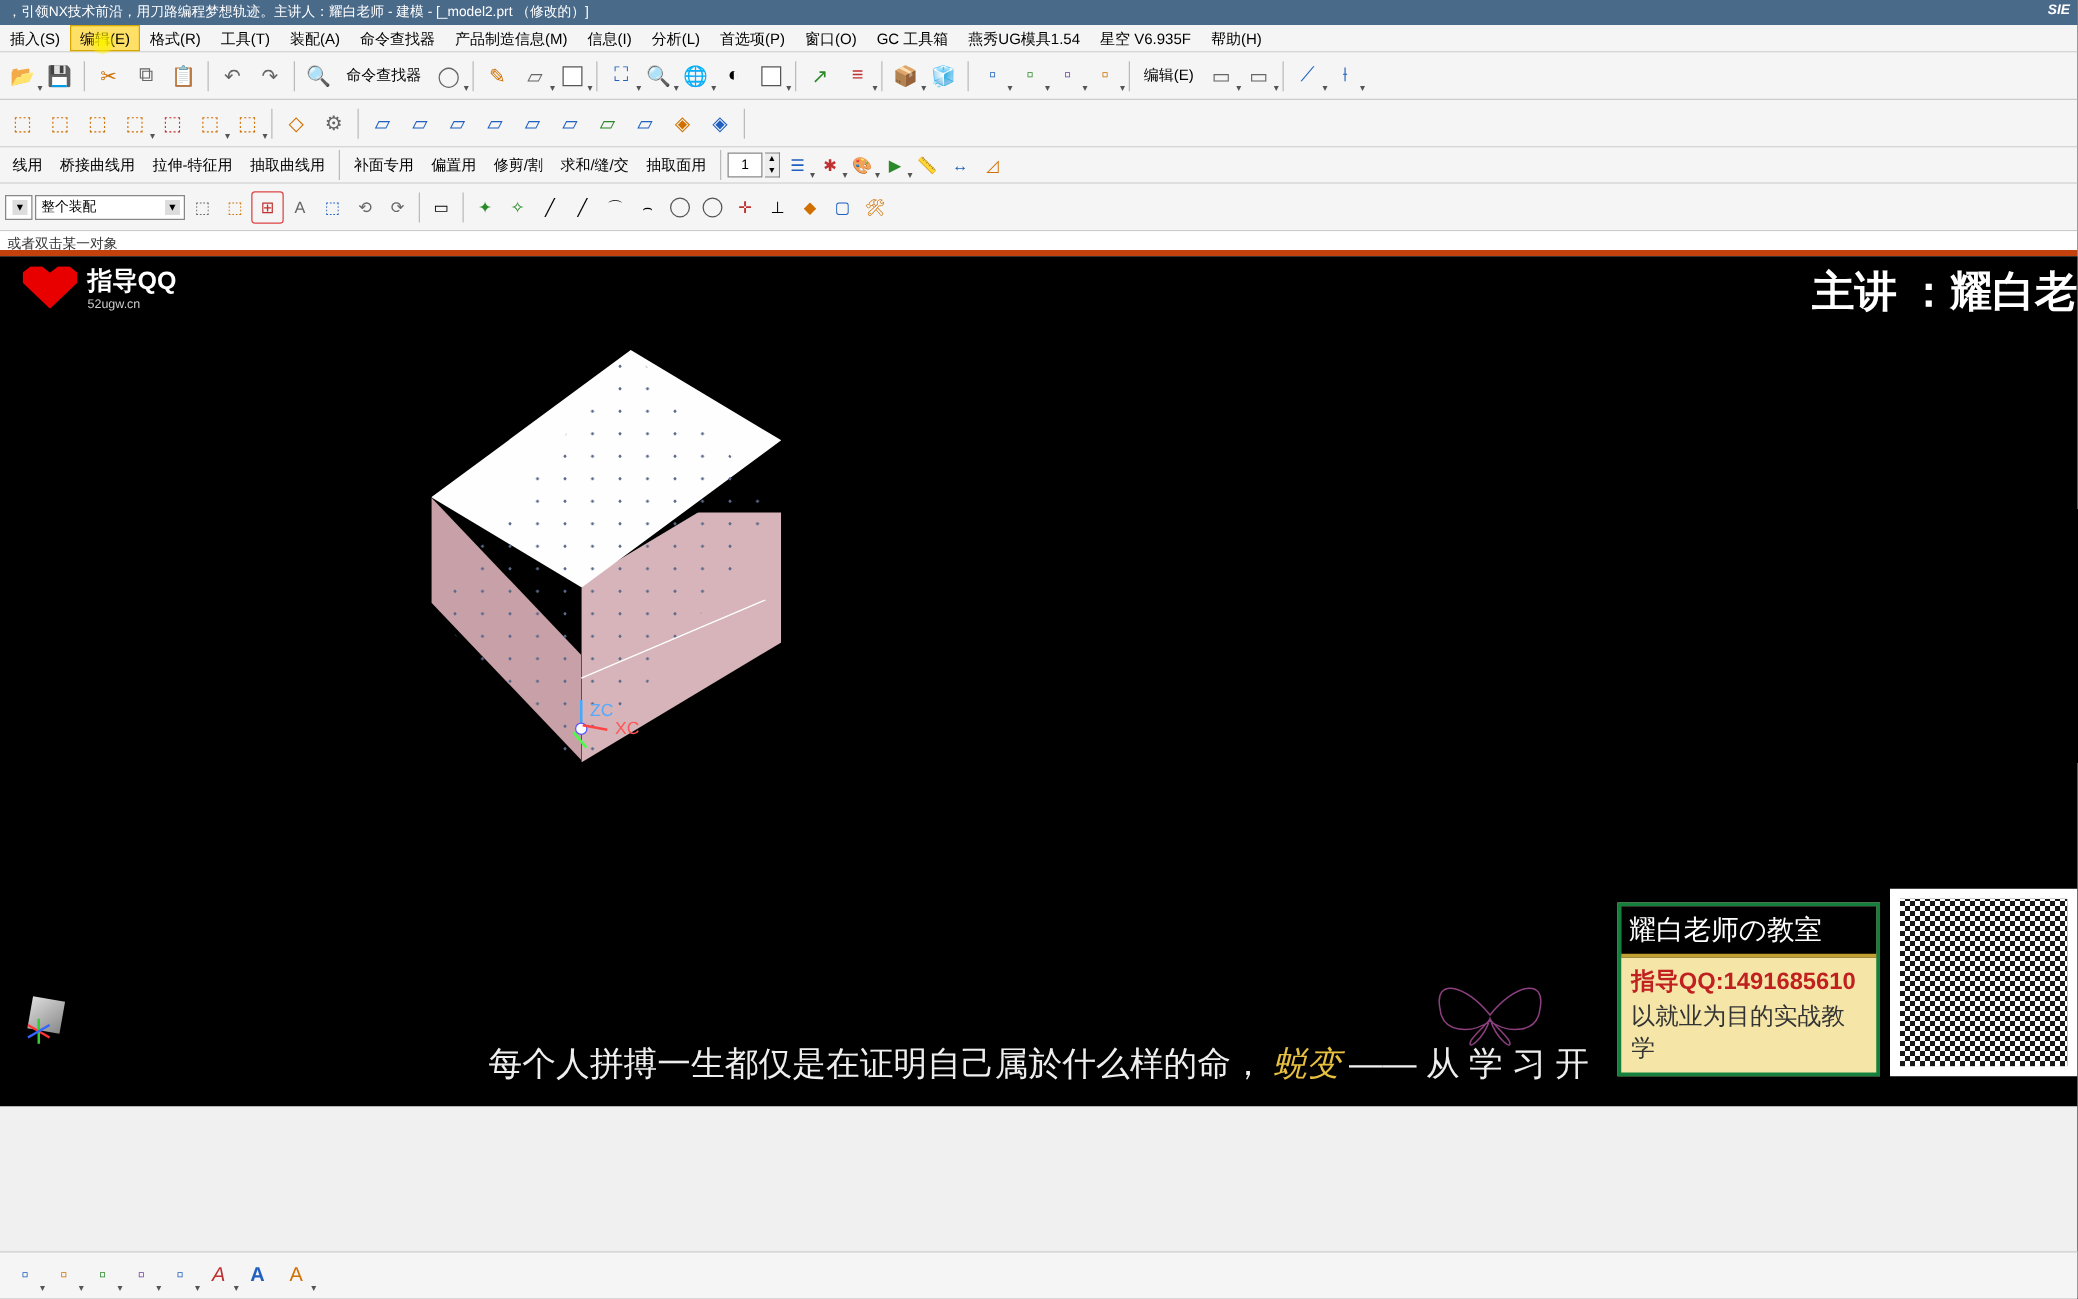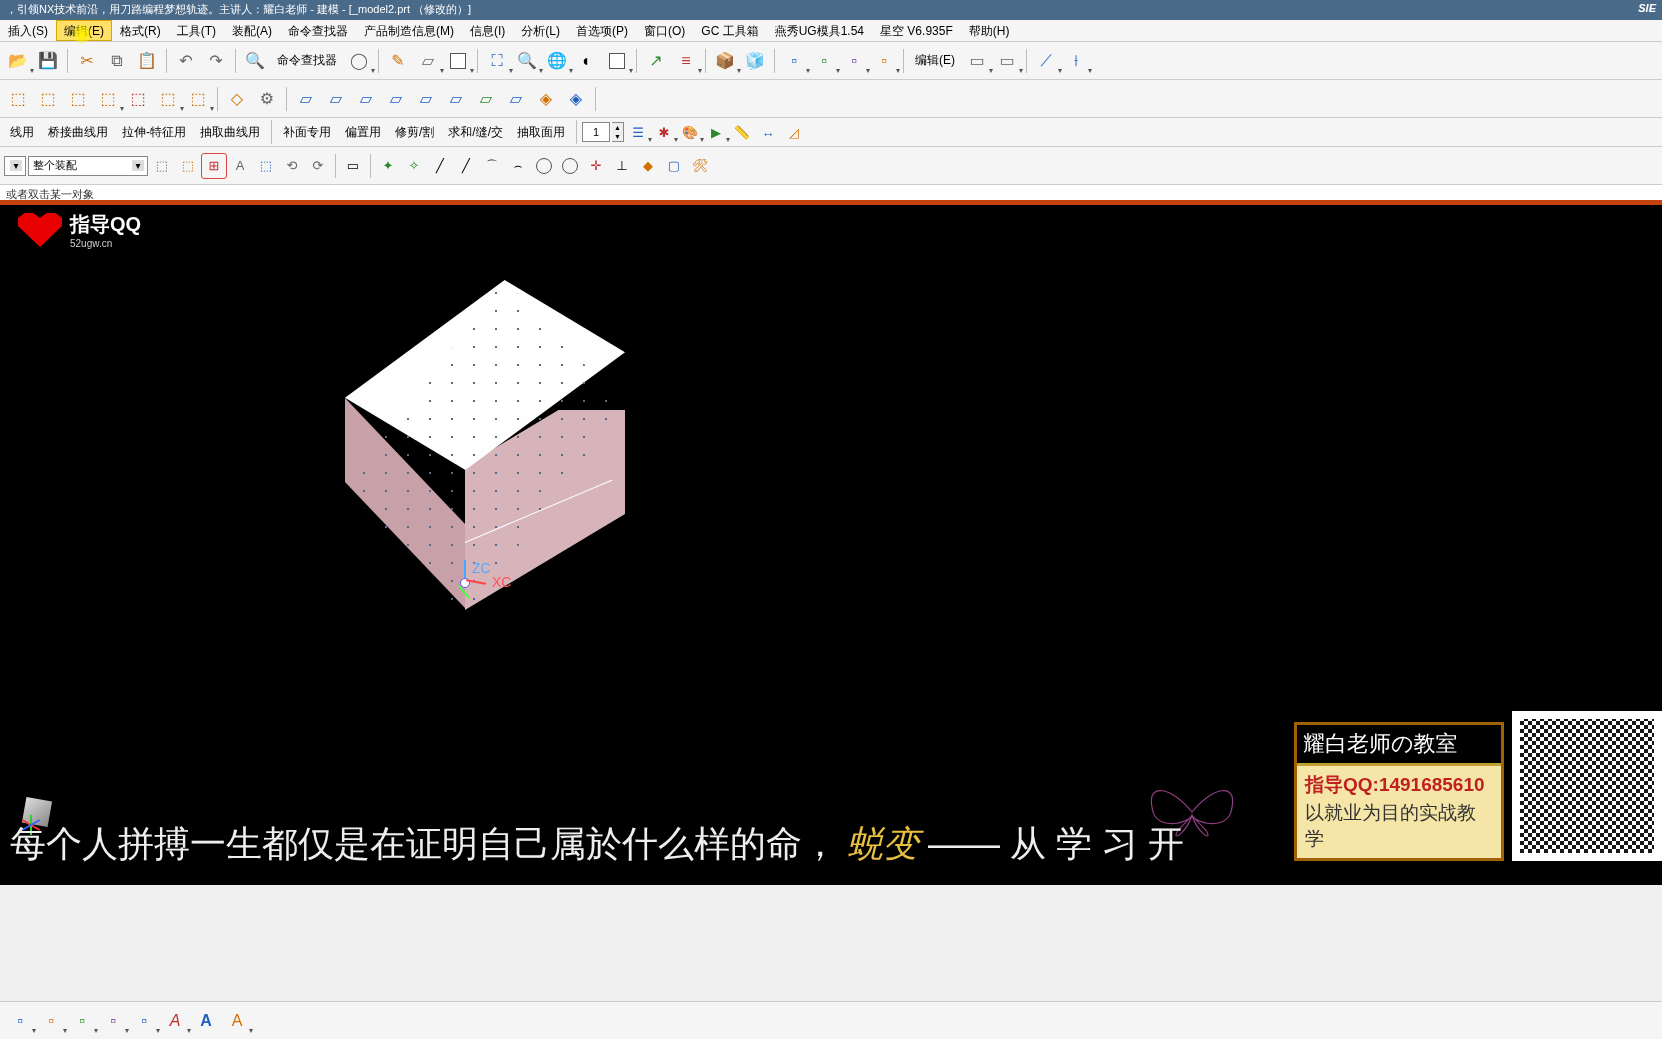--- a/index.html
+++ b/index.html
@@ -53,24 +53,24 @@
 .butterfly { position: absolute; right: 420px; bottom: 38px; width: 100px; height: 70px; opacity: 0.8; }
 .butterfly svg { width: 100%; height: 100%; }
 
 .triad { position: absolute; left: 16px; bottom: 50px; width: 40px; height: 40px; }
 .triad .cube3d { width: 26px; height: 26px; background: linear-gradient(135deg,#ddd,#888); transform: rotate(10deg); position: absolute; left: 8px; top: 4px; }
 .triad .ax { position: absolute; width: 2px; height: 20px; left: 14px; top: 20px; }
 .triad .ax.r { background: #f33; transform: rotate(-60deg); }
 .triad .ax.g { background: #3c3; transform: rotate(180deg); }
 .triad .ax.b { background: #36f; transform: rotate(60deg); }
 
-.subtitle-bar { position: absolute; left: 0; bottom: 12px; width: 100%; color: #eee; font-family: KaiTi,STKaiti,serif; font-size: 36px; padding: 4px 10px; white-space: nowrap; }
+.subtitle-bar { position: absolute; left: 0; bottom: 12px; width: 100%; color: #eee; font-family: KaiTi,STKaiti,serif; font-size: 27px; padding: 4px 10px; white-space: nowrap; text-align: center; }
 .subtitle-bar .hl { color: #e8c040; font-style: italic; }
 
-.info-box { position: absolute; right: 158px; bottom: 24px; width: 210px; border: 3px solid #a16207; background: #f5e6a8; font-family: SimHei; }
+.info-box { position: absolute; right: 158px; bottom: 24px; width: 210px; border: 3px solid #15803d; background: #f5e6a8; font-family: SimHei; }
 .info-box .hd { background: #000; color: #fff; font-size: 22px; padding: 4px 6px; border-bottom: 3px solid #c0a030; }
 .info-box .l1 { color: #c02020; font-size: 19px; padding: 6px 8px 0; font-weight: bold; }
 .info-box .l2 { color: #333; font-size: 19px; padding: 2px 8px 6px; }
 
 .qr { position: absolute; right: 0; bottom: 24px; width: 150px; height: 150px; background: #fff; padding: 8px; }
 .qr .qgrid { width: 100%; height: 100%; background:
   repeating-linear-gradient(0deg,#000 0 4px,#fff 4px 8px),
   repeating-linear-gradient(90deg,#000 0 4px,#fff 4px 8px);
   background-blend-mode: difference; opacity: 0.9; }
 
@@ -245,20 +245,21 @@
 <div class="status-hint">或者双击某一对象</div>
 
 <div class="viewport">
   <div class="logo-banner">
     <div class="heart"></div>
     <div>
       <div class="t1">指导QQ</div>
       <div class="t2">52ugw.cn</div>
     </div>
   </div>
+  <div class="presenter">主讲 ：耀白老</div>
 
   <div class="cube-wrap">
     <div class="cube-left"></div>
     <div class="cube-right"></div>
     <div class="cube-top"></div>
     <div class="cube-top-dots"></div>
     <div class="cube-line"></div>
     <div class="csys">
       <div class="axis-y"></div>
       <div class="axis-x"></div>

